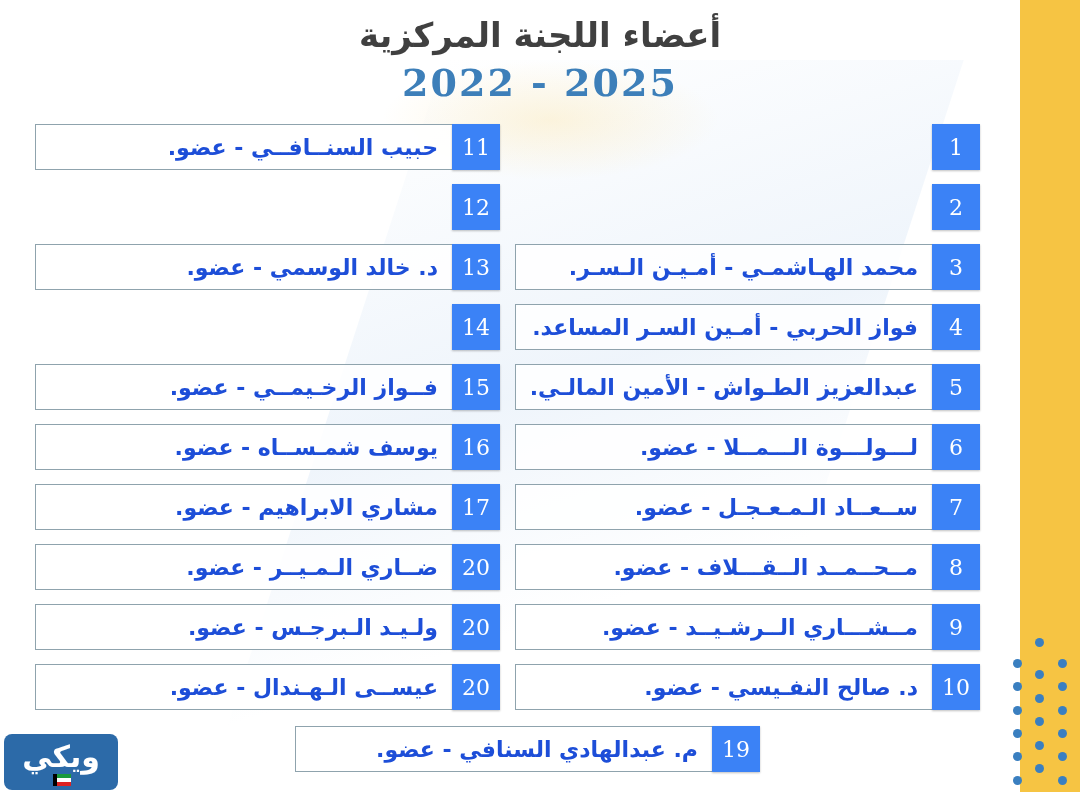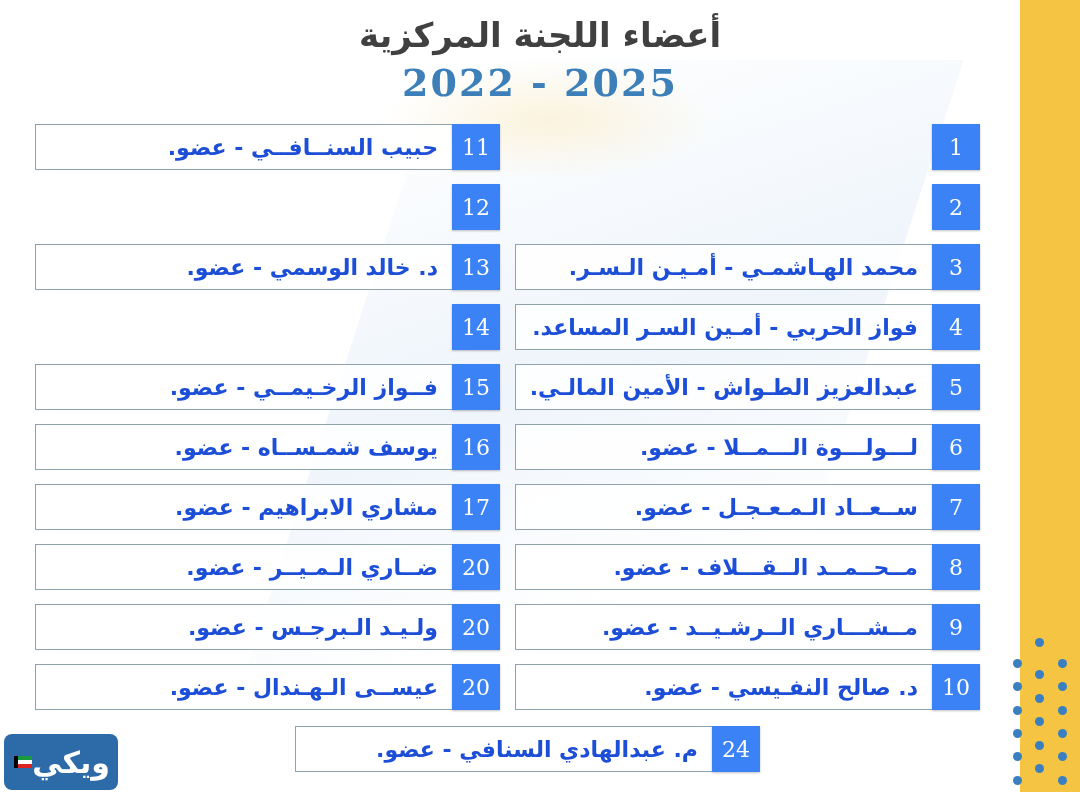--- a/index.html
+++ b/index.html
@@ -50,21 +50,21 @@
       background: rgba(255,255,255,0.85);
       display: flex; align-items: center; justify-content: flex-start;
       direction: rtl; padding-right: 14px;
       font-size: 22px; font-weight: bold; color: #1d4ed8;
       white-space: nowrap; overflow: hidden;
     }
     .logo {
       position: absolute; left: 4px; top: 734px; width: 114px; height: 56px;
       background: #2c6aa8; border-radius: 8px;
       display: flex; align-items: center; justify-content: center;
-      color: #ffffff; font-weight: bold; font-size: 30px; direction: rtl;
+      color: #ffffff; font-weight: bold; font-size: 30px; direction: rtl; flex-direction: column;
     }
     .logo .flag {
       display: inline-block; width: 14px; height: 12px; margin-left: 2px;
       background: linear-gradient(to bottom, #1a9a3c 0 33%, #ffffff 33% 66%, #d22 66% 100%);
       border-left: 4px solid #000;
       vertical-align: middle;
     }
     .dots { position: absolute; left: 990px; top: 630px; width: 90px; height: 162px; }
     .dot { position: absolute; width: 9px; height: 9px; border-radius: 50%; background: #3a7fc0; }
   </style>
@@ -152,21 +152,21 @@
 <div class="member" style="left:35px; top:604px;">
   <div class="num">20</div>
   <div class="name">ولـيـد الـبرجـس - عضو.</div>
 </div>
 <div class="member" style="left:35px; top:664px;">
   <div class="num">20</div>
   <div class="name">عيســى الـهـندال - عضو.</div>
 </div>
 
 <div class="member" style="left:295px; top:726px;">
-  <div class="num">24</div>
+  <div class="num">19</div>
   <div class="name">م. عبدالهادي السنافي - عضو.</div>
 </div>
 
 <div class="logo">
   <span>ويكي</span>
   <span class="flag"></span>
 </div>
 
 <div class="dots">
   <span class="dot" style="left:45px; top:8px;"></span>

